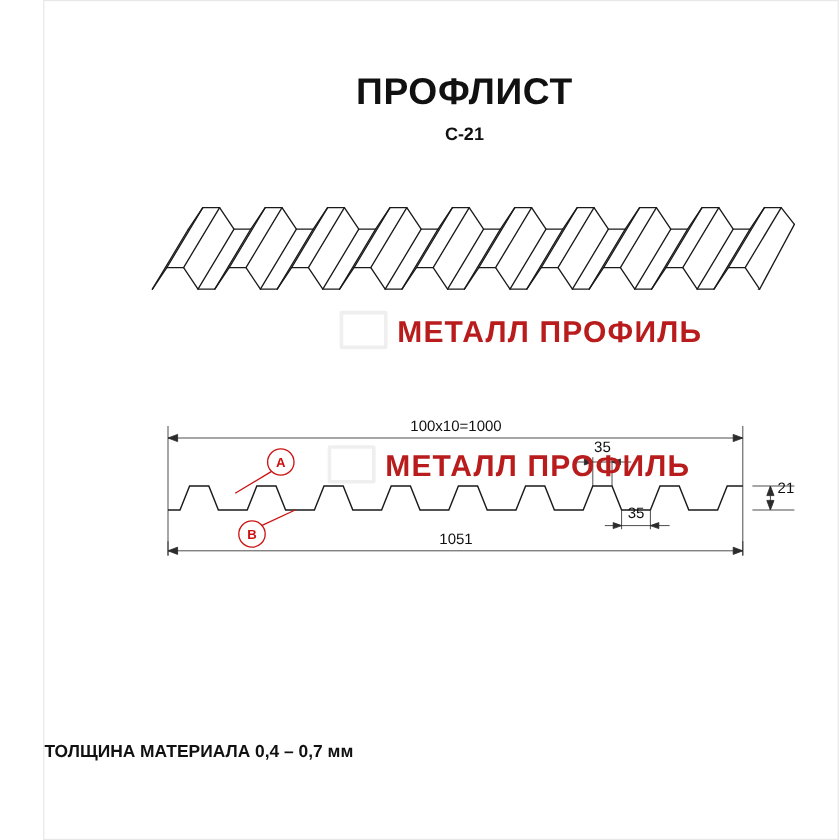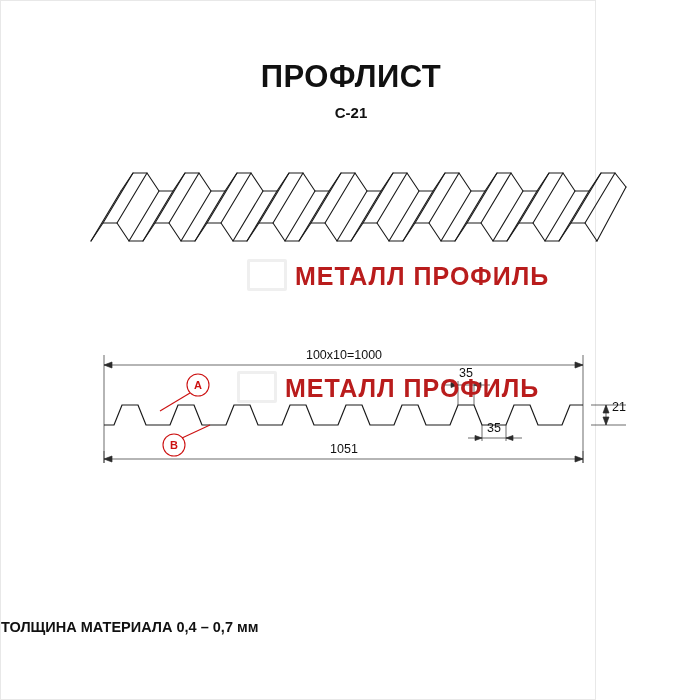--- a/index.html
+++ b/index.html
@@ -10,24 +10,25 @@
     width: 700px;
     height: 700px;
     background: #ffffff;
     font-family: "Liberation Sans", sans-serif;
     color: #1a1a1a;
     overflow: hidden;
     position: relative;
   }
   .page {
     position: relative;
-    width: 596px;
+    width: 663px;
     height: 700px;
     box-sizing: border-box;
     border: 1px solid #e8e8e8;
+    margin-left: 36px;
   }
   .title {
     position: absolute;
     top: 58px;
     left: 0;
     width: 700px;
     text-align: center;
     font-size: 31px;
     font-weight: bold;
     letter-spacing: 0.5px;

